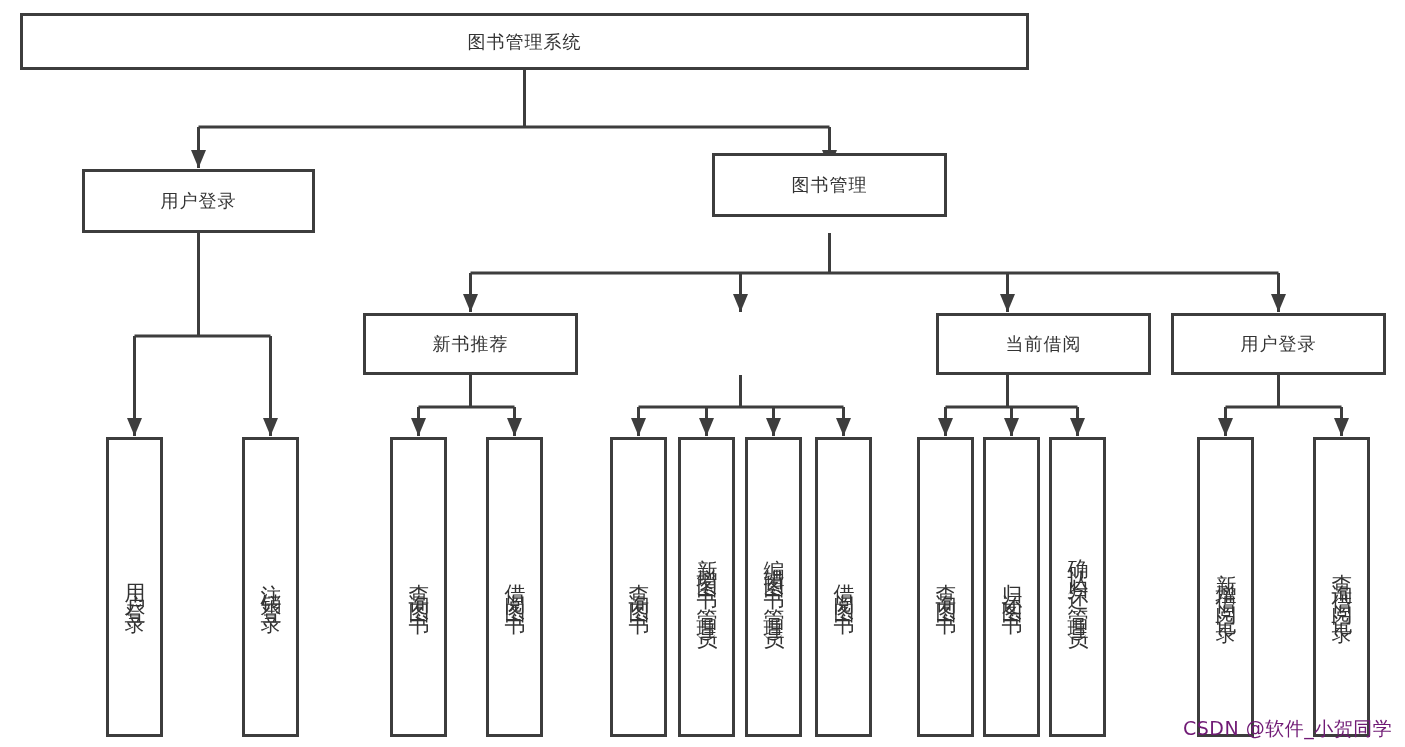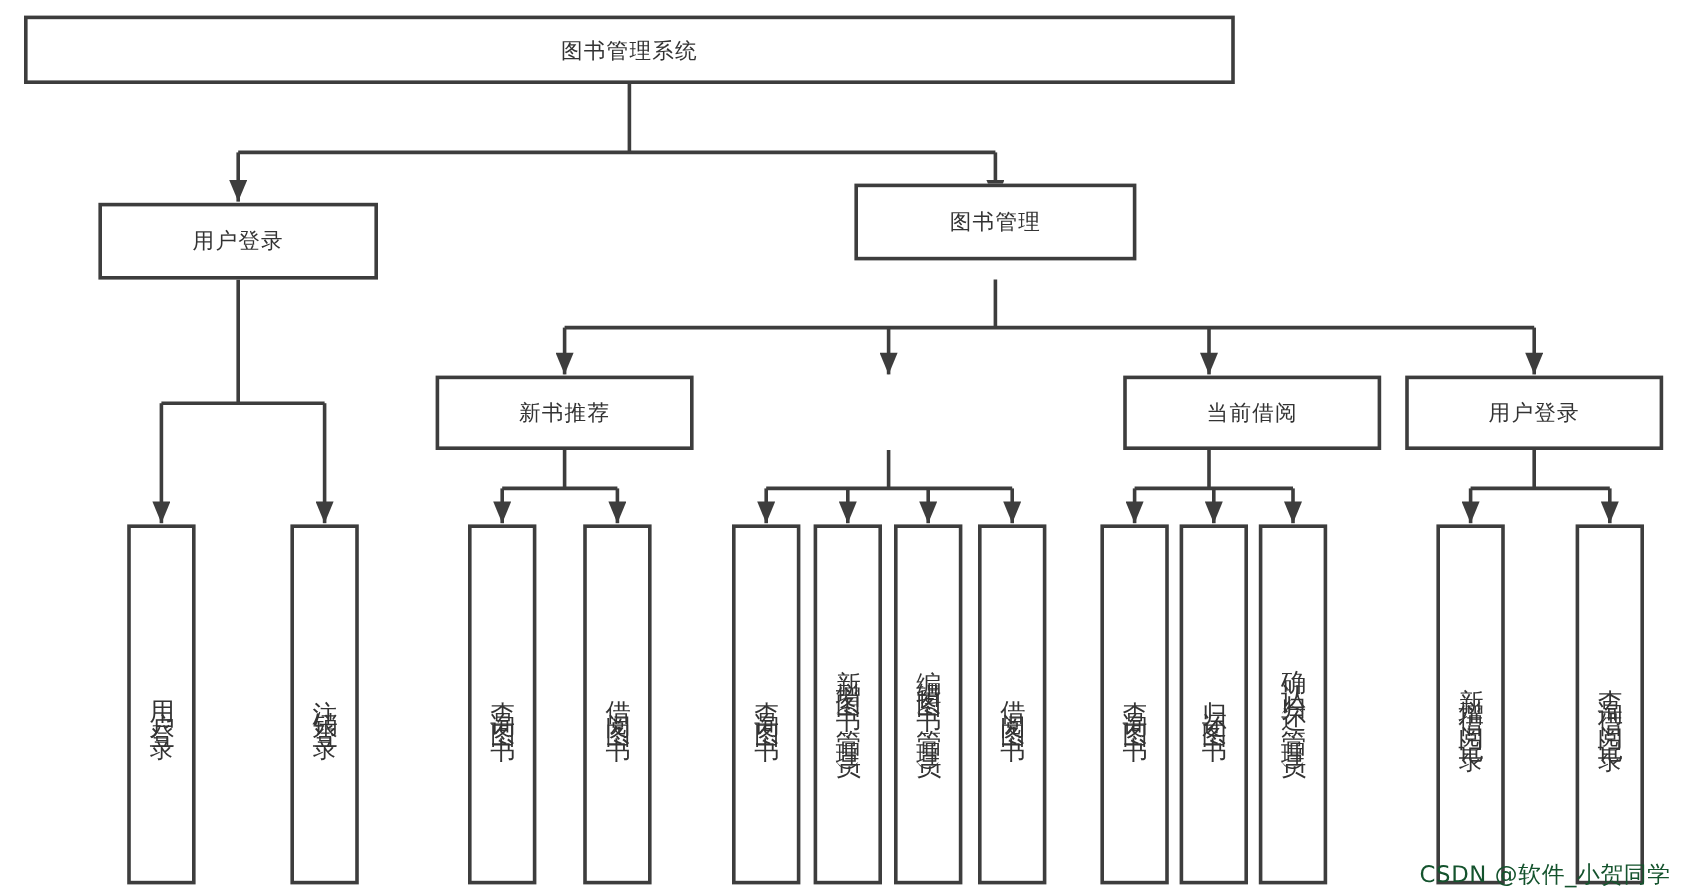--- a/index.html
+++ b/index.html
@@ -28,21 +28,21 @@
     text-orientation:mixed;
     font-size:21px;
     line-height:1;
     letter-spacing:10px;
     padding:4px 0;
   }
   .watermark{
     position:absolute;
     left:1183px;top:716px;
     font-size:19px;
-    color:#14532d;
+    color:#701a75;
     letter-spacing:0.5px;
     white-space:nowrap;
     z-index:5;
   }
 </style>
 </head>
 <body>
 
 <div class="canvas">
 

